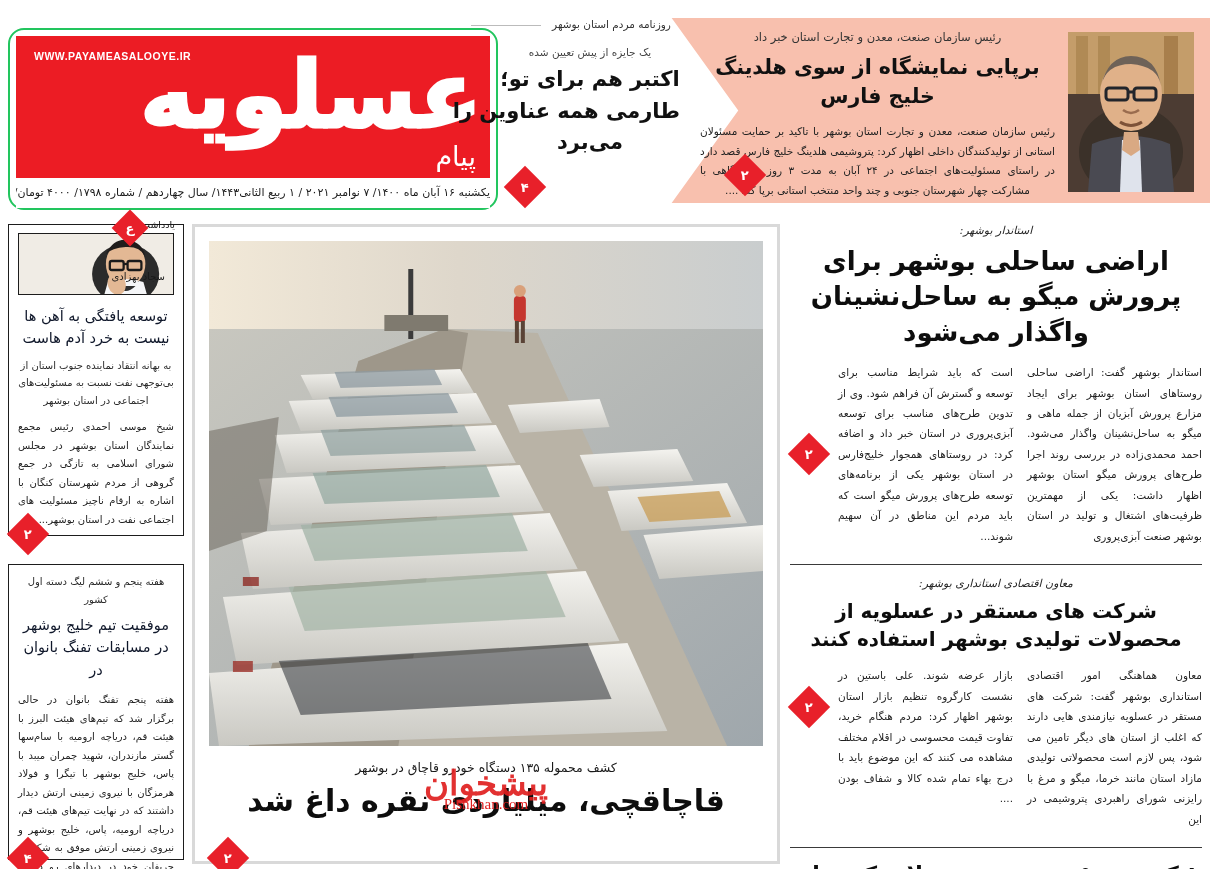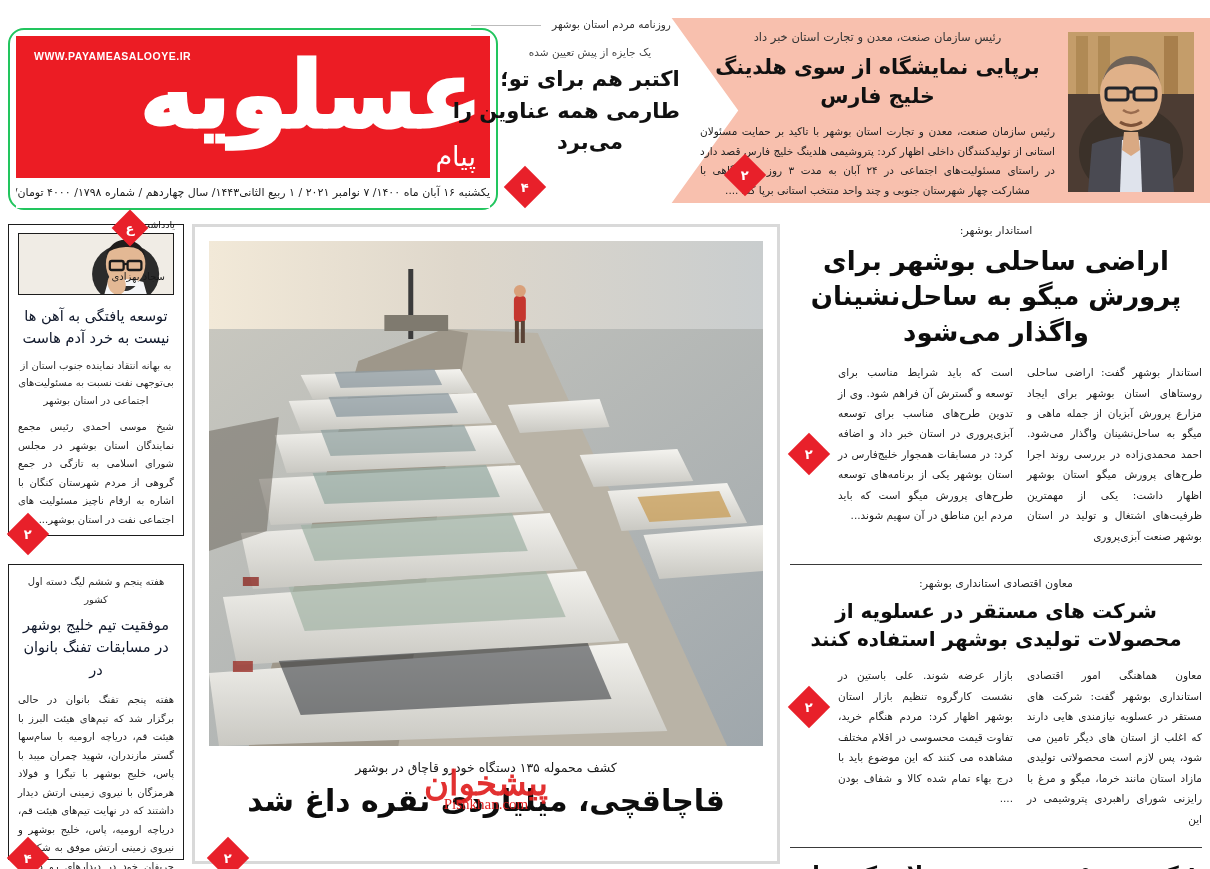--- a/index.html
+++ b/index.html
@@ -179,21 +179,21 @@
     margin-top: -4px; direction: ltr;
   }
   .center-badge { position: absolute; left: 18px; bottom: -12px; }
 
   
   .col-right {
     position: absolute; left: 790px; top: 6px; width: 412px; height: 640px;
     direction: rtl;
   }
   .art { position: relative; padding-bottom: 10px; }
-  .art-kicker { font-size: 11px; color: #262626; text-align: center; margin-bottom: 7px; }
+  .art-kicker { font-size: 11px; color: #262626; text-align: center; margin-bottom: 7px; font-style: italic; }
   .art-head {
     font-size: 26px; font-weight: bold; color: #0d0d0d; line-height: 1.36;
     text-align: center; margin-bottom: 12px;
   }
   .art-head.mid { font-size: 20px; line-height: 1.4; }
   .art-cols {
     display: flex; gap: 14px; direction: rtl; padding-left: 48px;
   }
   .art-cols .c {
     flex: 1; font-size: 10.5px; line-height: 1.95; color: #1f1f1f;
@@ -398,21 +398,21 @@
       </div>
     </div>
 
     <div class="col-right">
 
       <div class="art" style="margin-bottom:8px;">
         <div class="art-kicker">استاندار بوشهر:</div>
         <div class="art-head">اراضی ساحلی بوشهر برای پرورش میگو به ساحل‌نشینان واگذار می‌شود</div>
         <div class="art-cols">
           <div class="c">استاندار بوشهر گفت: اراضی ساحلی روستاهای استان بوشهر برای ایجاد مزارع پرورش آبزیان از جمله ماهی و میگو به ساحل‌نشینان واگذار می‌شود. احمد محمدی‌زاده در بررسی روند اجرا طرح‌های پرورش میگو استان بوشهر اظهار داشت: یکی از مهمترین ظرفیت‌های اشتغال و تولید در استان بوشهر صنعت آبزی‌پروری</div>
-          <div class="c">است که باید شرایط مناسب برای توسعه و گسترش آن فراهم شود. وی از تدوین طرح‌های مناسب برای توسعه آبزی‌پروری در استان خبر داد و اضافه کرد: در مسابقات همجوار خلیج‌فارس در استان بوشهر یکی از برنامه‌های توسعه طرح‌های پرورش میگو است که باید مردم این مناطق در آن سهیم شوند...</div>
+          <div class="c">است که باید شرایط مناسب برای توسعه و گسترش آن فراهم شود. وی از تدوین طرح‌های مناسب برای توسعه آبزی‌پروری در استان خبر داد و اضافه کرد: در روستاهای همجوار خلیج‌فارس در استان بوشهر یکی از برنامه‌های توسعه طرح‌های پرورش میگو است که باید مردم این مناطق در آن سهیم شوند...</div>
         </div>
         <div class="art-badge" style="top:215px;">
           <div class="diamond">
               <span class="num">۲</span>
             </div>
         </div>
       </div>
 
       <div class="hr"></div>
 

